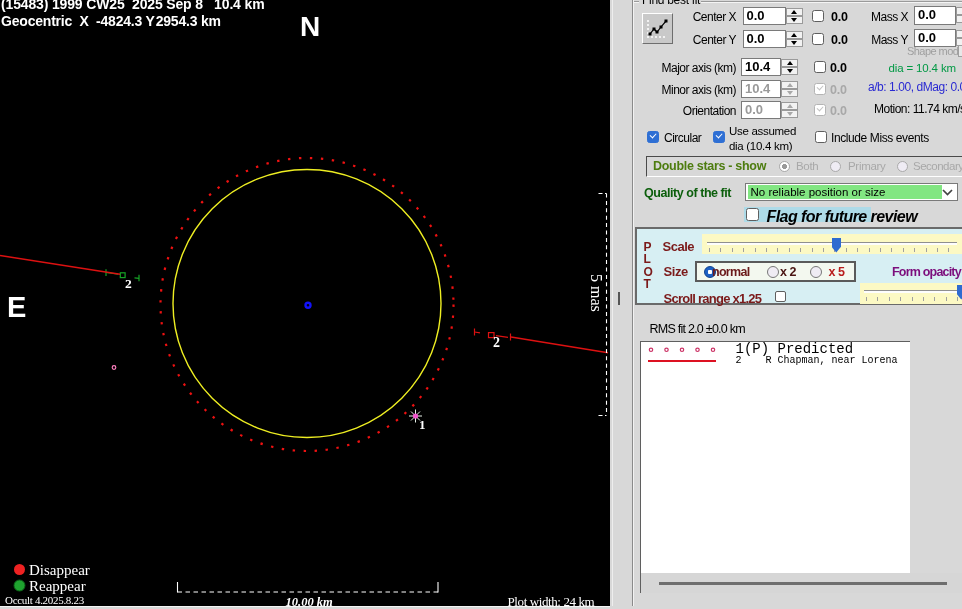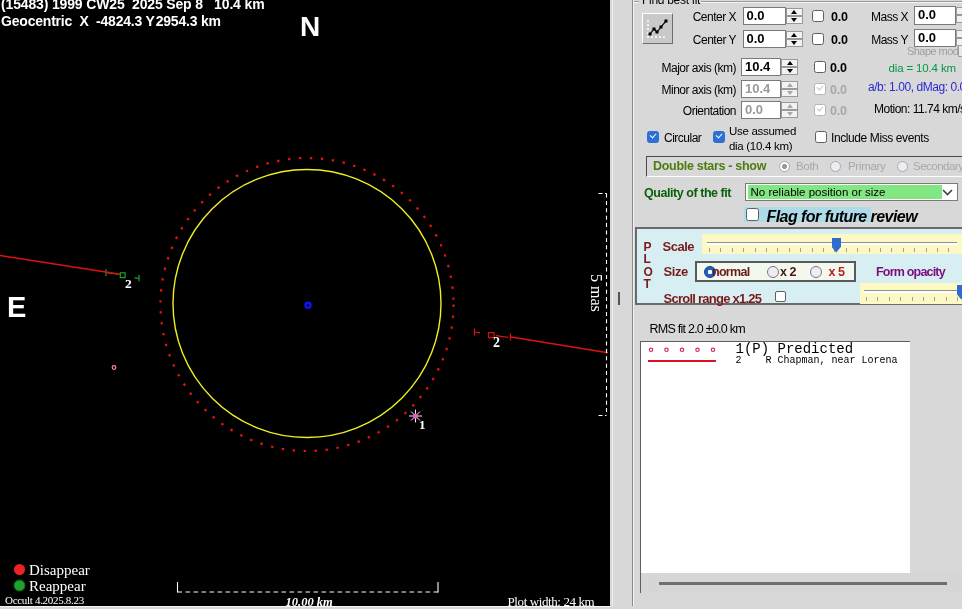--- a/index.html
+++ b/index.html
@@ -271,21 +271,21 @@
        clip-path:polygon(0 0,100% 0,100% 62%,50% 100%,0 62%);"></div>
   <div class="lbl mar" style="left:53.5px;top:264px;font-size:13px;letter-spacing:-0.4px;">Size</div>
   <div class="abs" style="left:85px;top:261px;width:161px;height:20.5px;border:2px solid #5a5a5a;
        background:#f3f8ef;box-sizing:border-box;"></div>
   <div class="rad sel" style="left:93.5px;top:265.5px;width:12px;height:12px;"></div>
   <div class="lbl" style="left:102px;top:265px;font-size:12.5px;font-weight:bold;letter-spacing:-0.7px;color:#6b1a1a;">normal</div>
   <div class="rad" style="left:156.5px;top:265.5px;width:12px;height:12px;"></div>
   <div class="lbl" style="left:170px;top:265px;font-size:12.5px;font-weight:bold;color:#4a1512;">x 2</div>
   <div class="rad" style="left:200px;top:265.5px;width:12px;height:12px;"></div>
   <div class="lbl" style="left:218.5px;top:265px;font-size:12.5px;font-weight:bold;color:#b91c1c;">x 5</div>
-  <div class="lbl" style="left:266px;top:265px;font-size:12.5px;font-weight:bold;color:#7c0e7c;letter-spacing:-0.8px;">Form opacity</div>
+  <div class="lbl" style="left:282px;top:265px;font-size:12.5px;font-weight:bold;color:#7c0e7c;letter-spacing:-0.8px;">Form opacity</div>
   <div class="lbl mar" style="left:53.5px;top:291px;font-size:13px;letter-spacing:-0.75px;">Scroll range x1.25</div>
   <div class="cb" style="left:165px;top:291px;width:11px;height:11px;border-radius:2px;"></div>
   <div class="abs" style="left:250px;top:283px;width:102px;height:21px;background:#fcf9c4;"></div>
   <div class="abs" style="left:254px;top:289.5px;width:98px;height:3px;background:linear-gradient(#8f8f8f 0 40%,#fdfdfd 40%);"></div>
   <div class="abs" style="left:256px;top:296.5px;width:96px;height:4px;background:repeating-linear-gradient(90deg,#a0a0a0 0 1px,transparent 1px 11.4px);"></div>
   <div class="abs" style="left:346.5px;top:284.5px;width:9.5px;height:15px;background:#2f6bd0;
        clip-path:polygon(0 0,100% 0,100% 62%,50% 100%,0 62%);"></div>
 
   <div class="lbl" style="left:39.5px;top:322px;font-size:12.5px;letter-spacing:-0.75px;">RMS fit 2.0 ±0.0 km</div>
 

